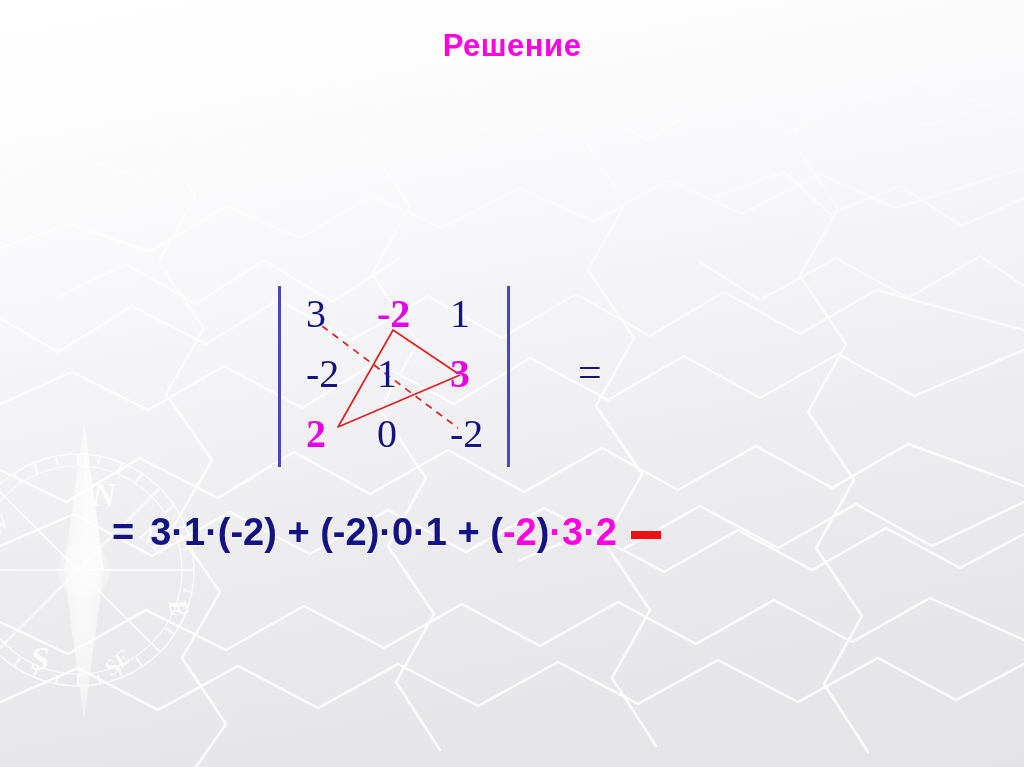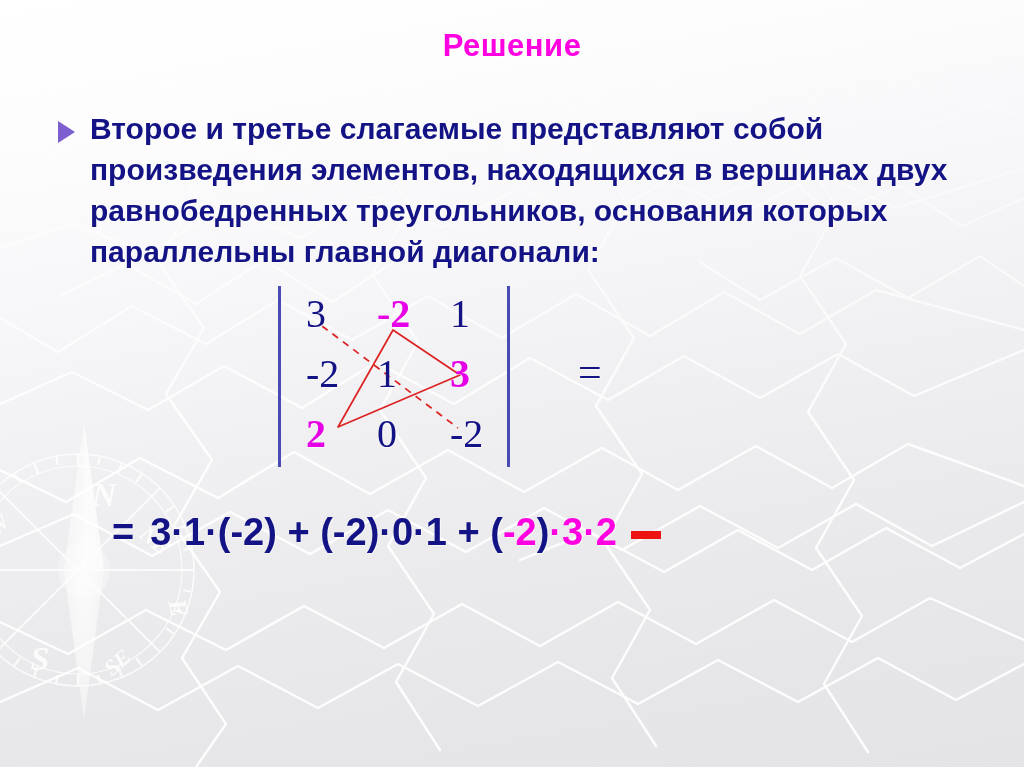--- a/index.html
+++ b/index.html
@@ -267,24 +267,20 @@
         <text x="92" y="40" font-size="26" transform="rotate(76 92 40)">E</text>
         <text x="44" y="98" font-size="22" transform="rotate(-40 44 98)">SE</text>
         <text x="-38" y="100" font-size="34">S</text>
         <text x="-80" y="-34" font-size="22" transform="rotate(-44 -80 -34)">NW</text>
       </g>
     </g>
   </svg>
 
   <div id="title">Решение</div>
 
-  <div id="body-block">
-    <span id="bullet-marker"></span>
-    <div id="body-text">Второе и третье слагаемые представляют собой произведения элементов, находящихся в вершинах двух равнобедренных треугольников, основания которых параллельны главной диагонали:</div>
-  </div>
 
   <div id="determinant">
 
     <div class="det-bar" id="det-bar-left"></div>
     <div class="det-bar" id="det-bar-right"></div>
 
     <svg id="det-lines" viewBox="0 0 280 192" xmlns="http://www.w3.org/2000/svg" aria-hidden="true">
 
       <polygon points="131,48 198,93 76,145" fill="none" stroke="#dd2222" stroke-width="1.7" stroke-linejoin="round"></polygon>
 

